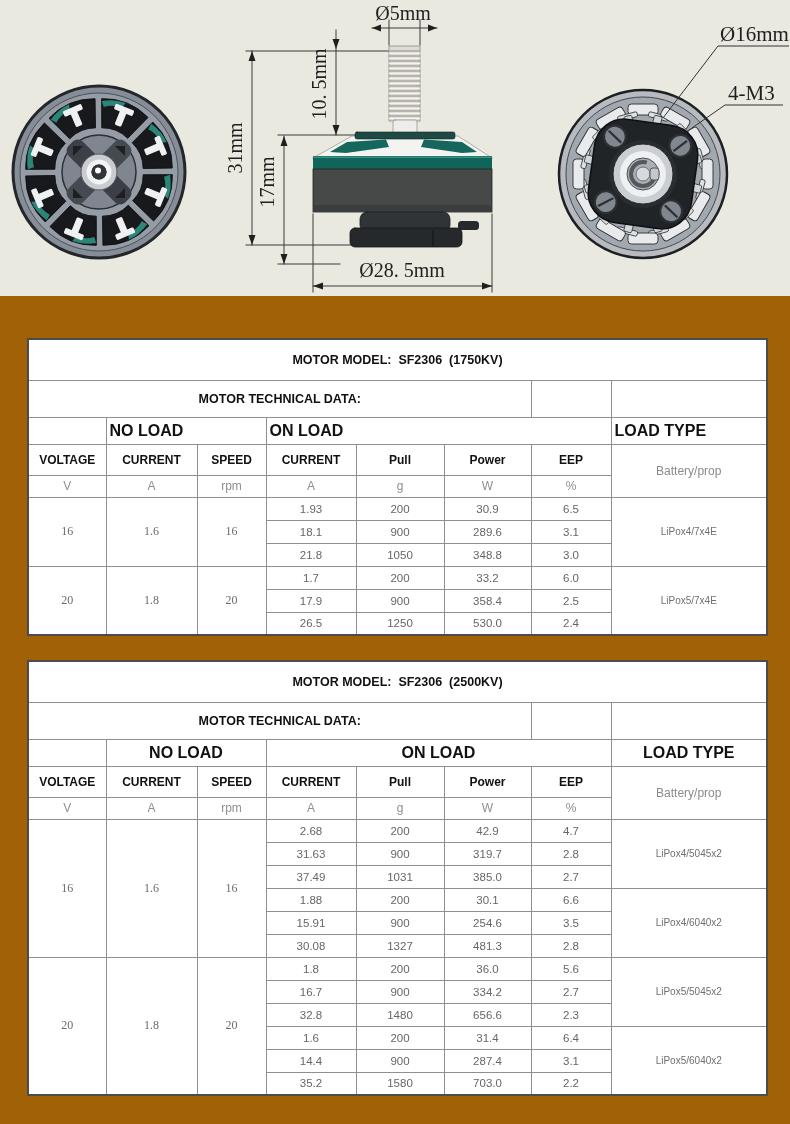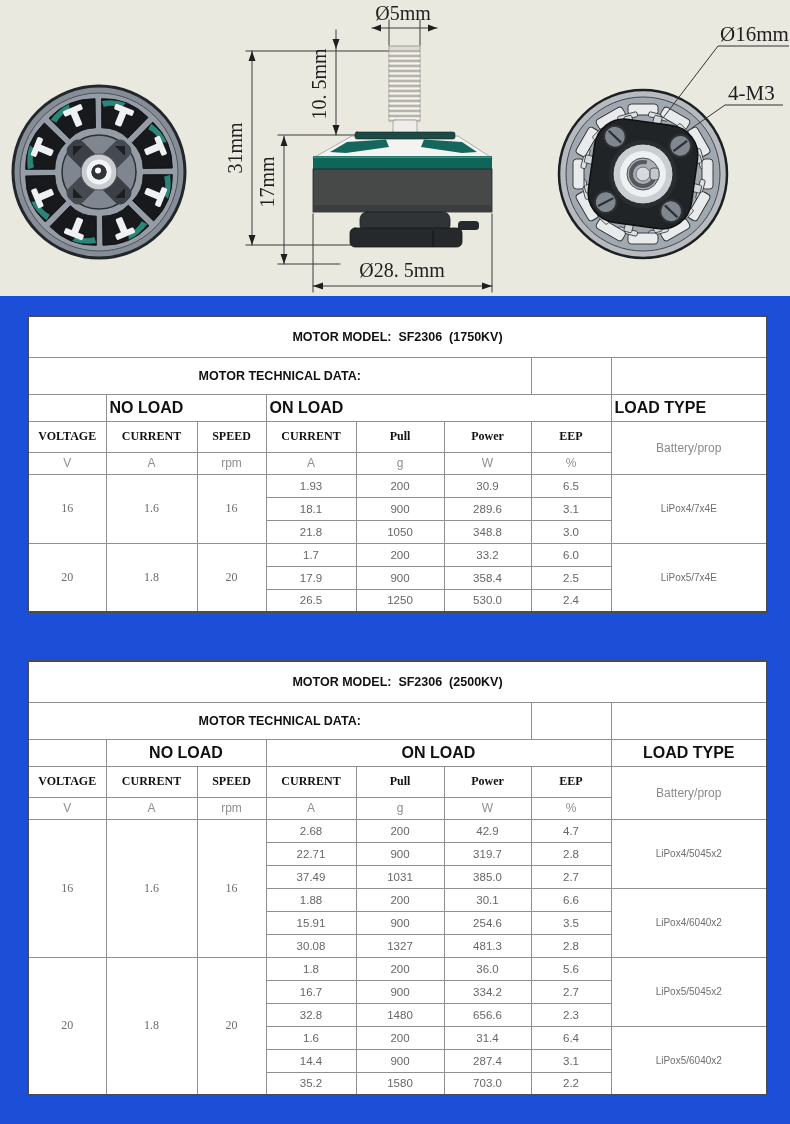--- a/index.html
+++ b/index.html
@@ -1,34 +1,34 @@
 <!DOCTYPE html>
 <html><head>
 <meta charset="utf-8">
 <style>
   html,body{margin:0;padding:0;background:#ffffff;}
-  #page{position:relative;width:790px;height:1124px;background:#1d4ed8;overflow:hidden;
+  #page{position:relative;width:790px;height:1124px;background:#a16207;overflow:hidden;
         font-family:"Liberation Sans",sans-serif;}
   #drawing-strip{position:absolute;left:0;top:0;width:790px;height:296px;background:#e9e9e0;}
   #drawing-strip svg{display:block;}
   .dimtext{font-family:"Liberation Serif",serif;fill:#1f1f1f;}
   .tblslot{position:absolute;left:27px;}
-  #tslot0{top:315px;}
+  #tslot0{top:338px;}
   #tslot1{top:660px;border-radius:28px;}
   table.spec{border-collapse:collapse;table-layout:fixed;width:739px;
              border:2px solid #4c4c4c;background:#fff;}
   table.spec td{border:1px solid #8f8f8f;text-align:center;vertical-align:middle;
                 overflow:hidden;padding:0;}
   tr.r-model{height:41px;} tr.r-tech{height:37px;padding-left:12px;} tr.r-group{height:27px;}
   tr.r-head{height:31px;} tr.r-units{height:22px;} tr.r-data{height:23px;}
   td.lbl{text-align:left;padding-left:6px;font-weight:bold;font-size:12.5px;
          color:#111;white-space:pre;}
   td.ghead{font-weight:bold;font-size:16px;color:#111;}
   table.galeft td.ghead{text-align:left;padding-left:3px;}
-  td.chead{font-weight:bold;font-size:12px;color:#111;font-family:Liberation Serif, serif;}
+  td.chead{font-weight:bold;font-size:12px;color:#111;}
   td.unit{font-size:12px;color:#8f8f8f;}
   td.battery{font-size:12px;color:#8a8a8a;}
   td.val{font-size:11.5px;color:#666;}
   td.val.big{font-size:12px;color:#6b6b6b;font-family:Liberation Serif, serif;}
   td.val.load{font-size:10px;color:#6f6f6f;}
 </style>
 </head>
 <body>
 
 <div id="page">
@@ -451,21 +451,21 @@
             <td rowspan="6" class="val big">16</td>
             <td rowspan="6" class="val big">1.6</td>
             <td rowspan="6" class="val big">16</td>
             <td class="val">2.68</td>
             <td class="val">200</td>
             <td class="val">42.9</td>
             <td class="val">4.7</td>
             <td rowspan="3" class="val load">LiPox4/5045x2</td>
           </tr>
           <tr class="r-data">
-            <td class="val">22.71</td>
+            <td class="val">31.63</td>
             <td class="val">900</td>
             <td class="val">319.7</td>
             <td class="val">2.8</td>
           </tr>
           <tr class="r-data">
             <td class="val">37.49</td>
             <td class="val">1031</td>
             <td class="val">385.0</td>
             <td class="val">2.7</td>
           </tr>

